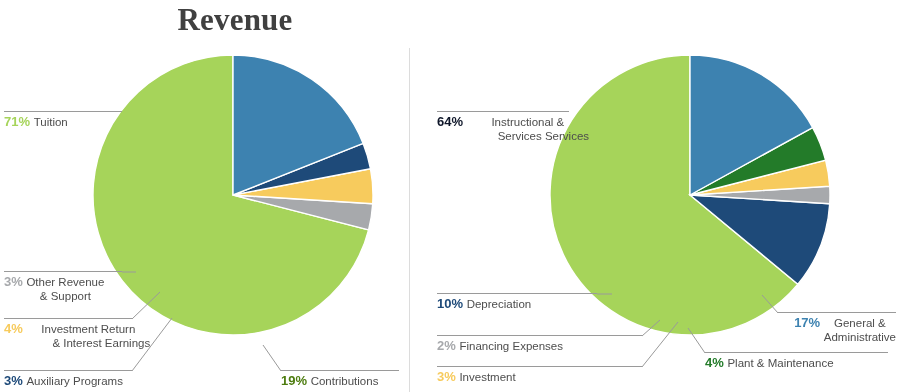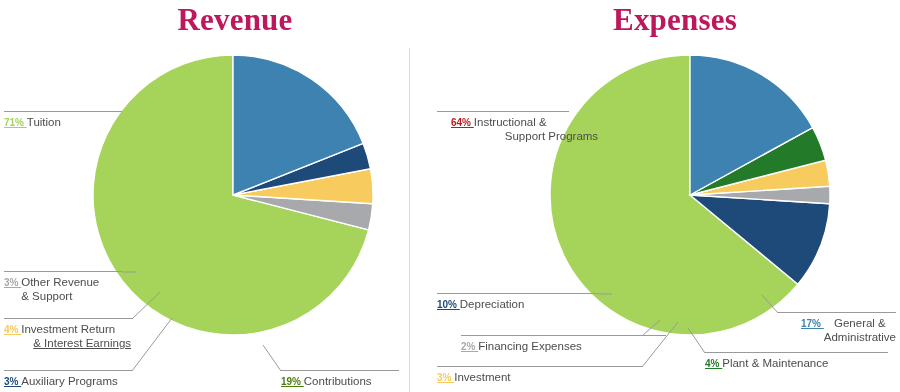--- a/index.html
+++ b/index.html
@@ -19,21 +19,21 @@
     left: 0; top: 0;
     width: 900px;
     height: 392px;
   }
   .panel-title {
     position: absolute;
     text-align: center;
     font-family: "Liberation Serif", serif;
     font-weight: 700;
     font-size: 31px;
-    color: #be185d;
+    color: #404040;
     letter-spacing: 0.2px;
     white-space: nowrap;
   }
   #title-revenue { left: 60px; top: 2px; width: 350px; }
   #title-expenses { left: 500px; top: 2px; width: 350px; }
 
   #divider {
     position: absolute;
     left: 409px;
     top: 48px;
@@ -46,42 +46,40 @@
 
   .callout {
     position: absolute;
     font-size: 11.5px;
     line-height: 14px;
     color: #4d4d4d;
     white-space: nowrap;
   }
   .callout .pct {
     font-weight: 700;
-    font-size: 10px;
-    text-decoration: underline;
+    font-size: 13px;
   }
   .callout .rule {
     display: block;
     height: 1px;
     background: #9a9a9a;
     margin-bottom: 3px;
   }
-  .callout .lbl { display: inline-block; vertical-align: top; }
+  .callout .lbl { display: inline-block; vertical-align: top; text-align: center; }
   .callout .l2 { display: block; }
   .callout.align-right { text-align: right; }
   .callout.align-right .lbl { text-align: center; }
 </style>
 </head>
 <body>
 
 <div id="stage">
 
   <div class="panel-title" id="title-revenue">Revenue</div>
 
-  <div class="panel-title" id="title-expenses">Expenses</div>
 
   <div id="divider"></div>
 
   <svg class="pie" id="pie-revenue" width="900" height="392">
       <path d="M 233 195 L 233.00 55.00 A 140 140 0 1 0 368.60 229.82 Z" fill="#a6d45a" stroke="#ffffff" stroke-width="1.4"></path>
       <path d="M 233 195 L 368.60 229.82 A 140 140 0 0 0 372.72 203.79 Z" fill="#a7a9ac" stroke="#ffffff" stroke-width="1.4"></path>
       <path d="M 233 195 L 372.72 203.79 A 140 140 0 0 0 370.52 168.77 Z" fill="#f7cb5d" stroke="#ffffff" stroke-width="1.4"></path>
       <path d="M 233 195 L 370.52 168.77 A 140 140 0 0 0 363.17 143.46 Z" fill="#1e4a79" stroke="#ffffff" stroke-width="1.4"></path>
       <path d="M 233 195 L 363.17 143.46 A 140 140 0 0 0 233.00 55.00 Z" fill="#3d82b0" stroke="#ffffff" stroke-width="1.4"></path>
     </svg>
@@ -103,26 +101,26 @@
       <polyline points="597,294 612,294" fill="none" stroke="#9a9a9a" stroke-width="1"></polyline>
       <polyline points="642,336 660,320" fill="none" stroke="#9a9a9a" stroke-width="1"></polyline>
       <polyline points="642,367 678,322" fill="none" stroke="#9a9a9a" stroke-width="1"></polyline>
       <polyline points="705,353 688,328" fill="none" stroke="#9a9a9a" stroke-width="1"></polyline>
       <polyline points="778,313 762,295" fill="none" stroke="#9a9a9a" stroke-width="1"></polyline>
     </svg>
 
   <div id="callouts-revenue">
       <div class="callout" style="left: 4px; top: 111px; width: 118px;"><span class="rule"></span><span class="pct" style="color: rgb(166, 212, 90);">71% </span><span class="lbl">Tuition</span></div>
       <div class="callout" style="left: 4px; top: 271px; width: 118px;"><span class="rule"></span><span class="pct" style="color: rgb(167, 169, 172);">3% </span><span class="lbl">Other Revenue<span class="l2" style="">&amp; Support</span></span></div>
-      <div class="callout" style="left: 4px; top: 318px; width: 128px;"><span class="rule"></span><span class="pct" style="color: rgb(247, 203, 93);">4% </span><span class="lbl">Investment Return<span class="l2" style="margin-left: 12px; text-decoration: underline;">&amp; Interest Earnings</span></span></div>
+      <div class="callout" style="left: 4px; top: 318px; width: 128px;"><span class="rule"></span><span class="pct" style="color: rgb(247, 203, 93);">4% </span><span class="lbl">Investment Return<span class="l2" style="margin-left: 26px;">&amp; Interest Earnings</span></span></div>
       <div class="callout" style="left: 4px; top: 370px; width: 128px;"><span class="rule"></span><span class="pct" style="color: rgb(30, 74, 121);">3% </span><span class="lbl">Auxiliary Programs</span></div>
       <div class="callout" style="left: 281px; top: 370px; width: 118px;"><span class="rule"></span><span class="pct" style="color: #4d7c0f;">19% </span><span class="lbl">Contributions</span></div>
     </div>
   <div id="callouts-expenses">
-      <div class="callout" style="left: 437px; top: 111px; width: 132px;"><span class="rule"></span><span class="pct" style="color: #b91c1c; margin-left: 14px;">64% </span><span class="lbl">Instructional &amp;<span class="l2" style="margin-left: 31px;">Support Programs</span></span></div>
+      <div class="callout" style="left: 437px; top: 111px; width: 132px;"><span class="rule"></span><span class="pct" style="color: #0f172a;">64% </span><span class="lbl">Instructional &amp;<span class="l2" style="margin-left: 31px;">Services Services</span></span></div>
       <div class="callout" style="left: 437px; top: 293px; width: 160px;"><span class="rule"></span><span class="pct" style="color: rgb(30, 74, 121);">10% </span><span class="lbl">Depreciation</span></div>
-      <div class="callout" style="left: 437px; top: 335px; width: 205px; margin-left: 24px;"><span class="rule"></span><span class="pct" style="color: rgb(167, 169, 172);">2% </span><span class="lbl">Financing Expenses</span></div>
+      <div class="callout" style="left: 437px; top: 335px; width: 205px;"><span class="rule"></span><span class="pct" style="color: rgb(167, 169, 172);">2% </span><span class="lbl">Financing Expenses</span></div>
       <div class="callout" style="left: 437px; top: 366px; width: 205px;"><span class="rule"></span><span class="pct" style="color: rgb(247, 203, 93);">3% </span><span class="lbl">Investment</span></div>
       <div class="callout" style="left: 705px; top: 352px; width: 183px;"><span class="rule"></span><span class="pct" style="color: rgb(35, 123, 41);">4% </span><span class="lbl">Plant &amp; Maintenance</span></div>
       <div class="callout align-right" style="left: 778px; top: 312px; width: 118px;"><span class="rule"></span><span class="pct" style="color: rgb(61, 130, 176); text-align: right;">17% </span><span class="lbl">General &amp;<span class="l2">Administrative</span></span></div>
     </div>
 
 </div>
 
 </body></html>

